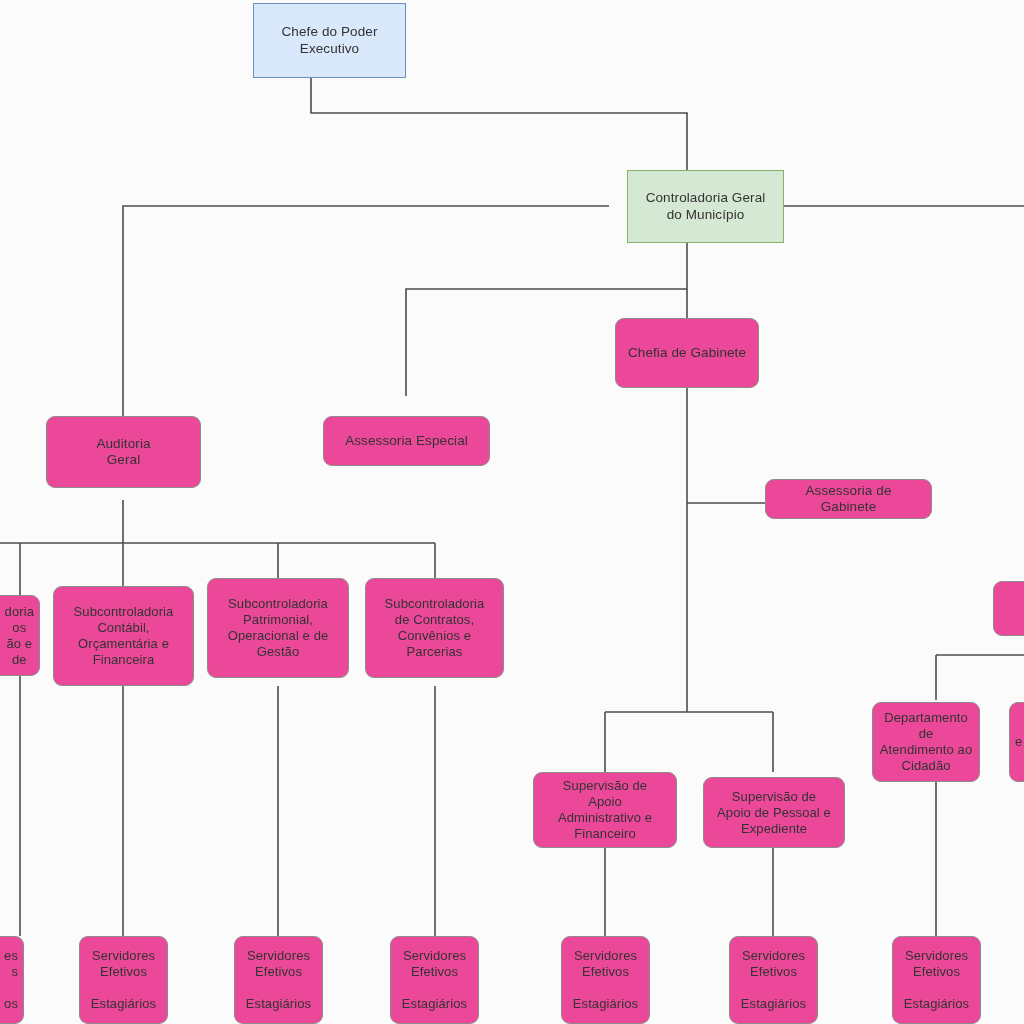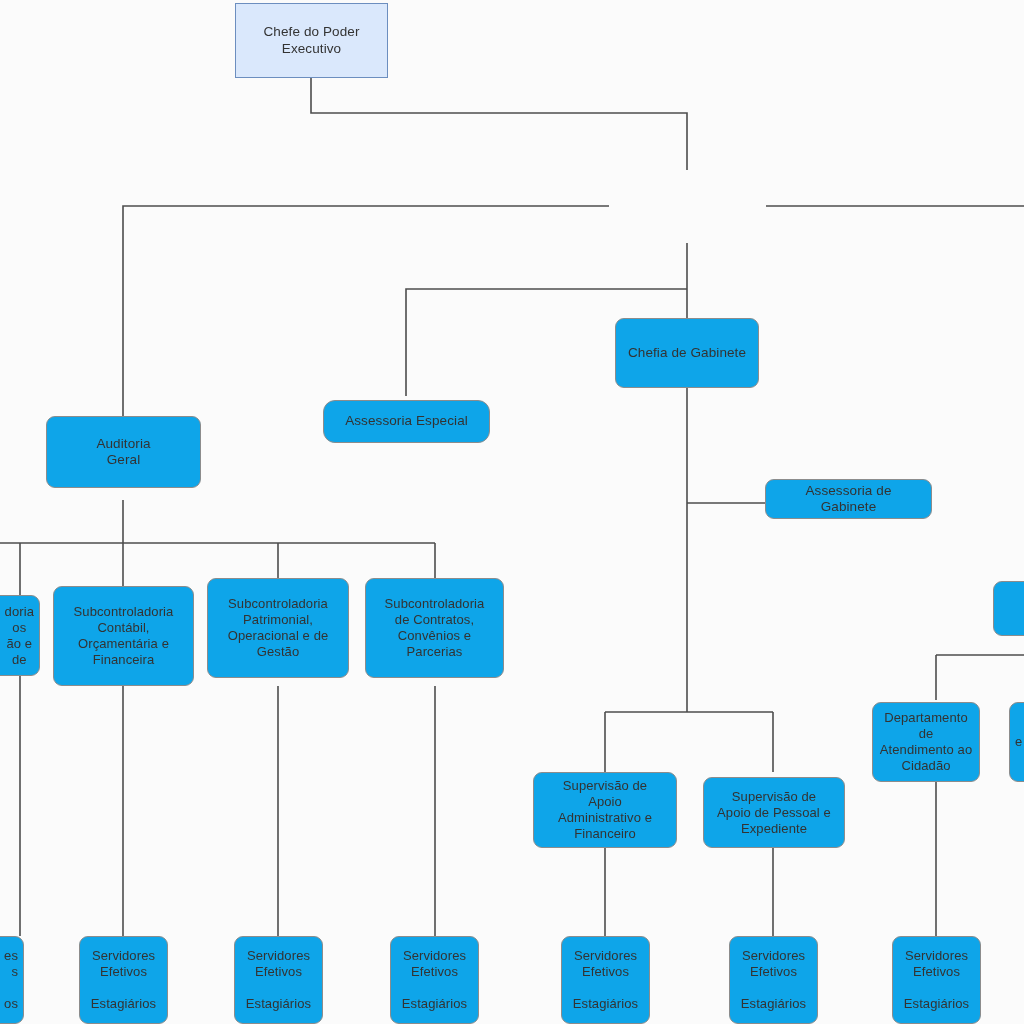--- a/index.html
+++ b/index.html
@@ -24,35 +24,36 @@
     pointer-events: none;
   }
   .node {
     position: absolute;
     box-sizing: border-box;
     display: flex;
     flex-direction: column;
     align-items: center;
     justify-content: center;
     text-align: center;
-    background: #0ea5e9;
+    background: #ec4899;
     border: 1px solid #8c8c8c;
     border-radius: 9px;
     color: #333333;
     font-size: 13.5px;
     line-height: 16.5px;
     letter-spacing: 0.1px;
     z-index: 2;
   }
   .node .lines {
     white-space: pre-line;
     padding: 0 5px;
   }
   .node.sq {
     border-radius: 0;
+    margin-left: 18px;
   }
   .node.root {
     background: #dae8fc;
     border-color: #6c8ebf;
   }
   .node.green {
     background: #d5e8d4;
     border-color: #82b366;
   }
   .node.small {
@@ -105,26 +106,30 @@
 
       <path d="M936,782 L936,936"></path>
     </g>
   </svg>
 
   <div class="node root sq" style="left:235px; top:3px; width:153px; height:75px;">
     <span class="lines">Chefe do Poder
 Executivo</span>
   </div>
 
+  <div class="node green sq" style="left:609px; top:170px; width:157px; height:73px;">
+    <span class="lines">Controladoria Geral
+do Município</span>
+  </div>
 
   <div class="node" style="left:615px; top:318px; width:144px; height:70px;">
     <span class="lines">Chefia de Gabinete</span>
   </div>
 
-  <div class="node" style="left:323px; top:400px; width:167px; height:43px;border-radius:12px;">
+  <div class="node" style="left:323px; top:416px; width:167px; height:50px;">
     <span class="lines">Assessoria Especial</span>
   </div>
 
   <div class="node" style="left:765px; top:479px; width:167px; height:40px;">
     <span class="lines">Assessoria de
 Gabinete</span>
   </div>
 
   <div class="node" style="left:46px; top:416px; width:155px; height:72px;">
     <span class="lines">Auditoria

